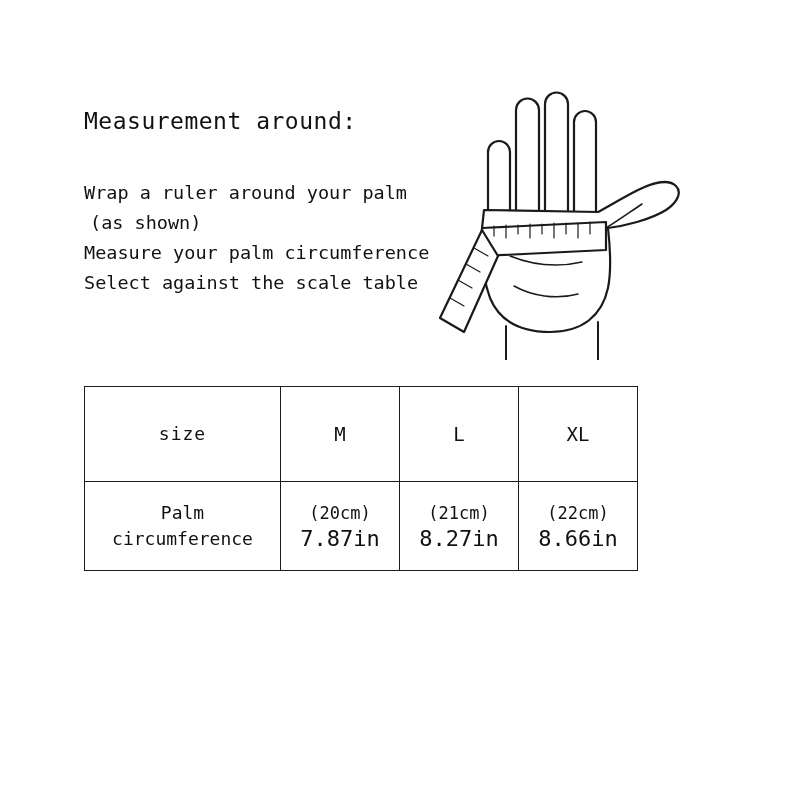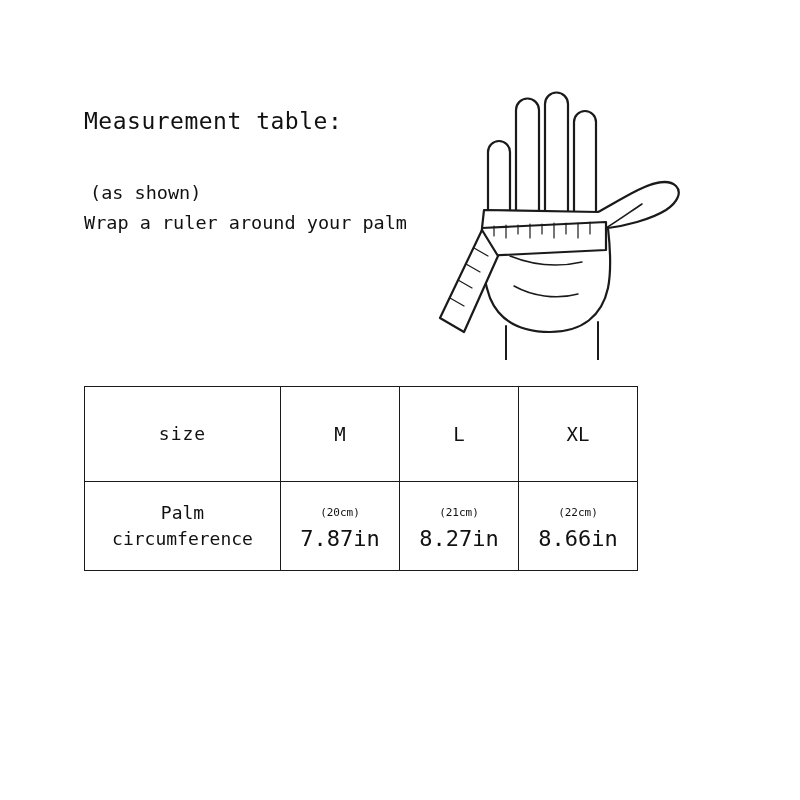--- a/index.html
+++ b/index.html
@@ -82,21 +82,21 @@
   }
   #size-table tr.header-row td {
     height: 94px;
   }
   #size-table tr.data-row td {
     height: 88px;
     text-align: center;
   }
   #size-table .paren {
     display: block;
-    font-size: 11px;
+    font-size: 17px;
   }
   #size-table .inch {
     display: block;
     font-size: 22px;
   }
   #size-table .lbl-1, #size-table .lbl-2 {
     display: block;
     font-size: 18px;
   }
   #size-table .size-head {
@@ -104,25 +104,27 @@
   }
   #size-table .size-word {
     letter-spacing: 1px;
   }
 </style>
 </head>
 <body>
 
 <div id="sheet">
 
-  <div id="title">Measurement table:</div>
+  <div id="title">Measurement around:</div>
 
   <div id="instructions">
+    <span class="line">Wrap a ruler around your palm</span>
     <span class="line indent">(as shown)</span>
-    <span class="line">Wrap a ruler around your palm</span>
+    <span class="line">Measure your palm circumference</span>
+    <span class="line">Select against the scale table</span>
   </div>
 
   <div id="illustration">
     <svg width="300" height="300" viewBox="0 0 300 300" xmlns="http://www.w3.org/2000/svg">
       <g fill="#ffffff" stroke="#1a1a1a" stroke-width="2.2" stroke-linejoin="round" stroke-linecap="round">
 
         <path d="M78,175 L78,92 a11,11 0 0 1 22,0 L100,170 Z"></path>
         <path d="M106,170 L106,50 a11.5,11.5 0 0 1 23,0 L129,170 Z"></path>
         <path d="M135,170 L135,44 a11.5,11.5 0 0 1 23,0 L158,170 Z"></path>
         <path d="M164,172 L164,62 a11,11 0 0 1 22,0 L186,172 Z"></path>

